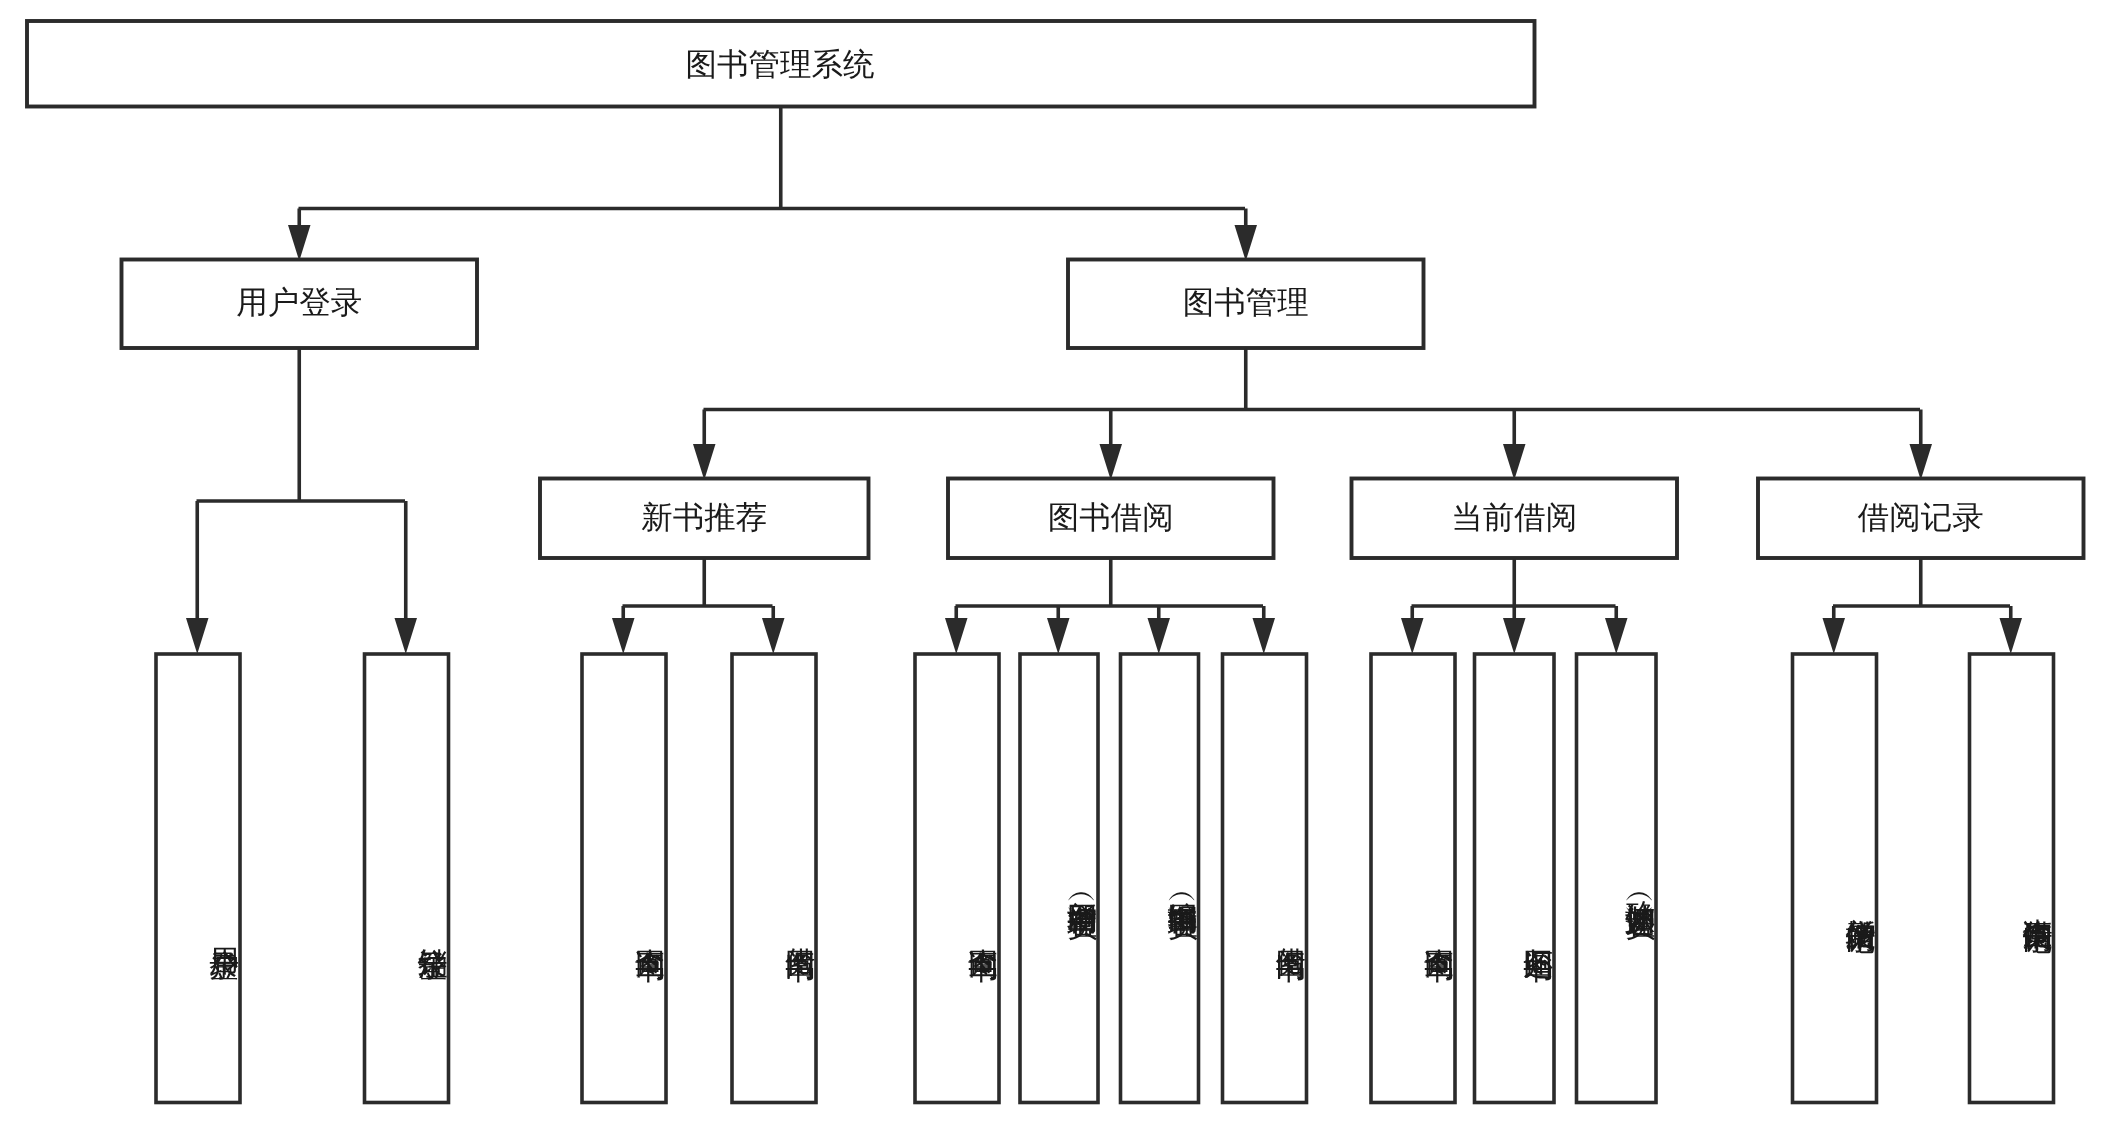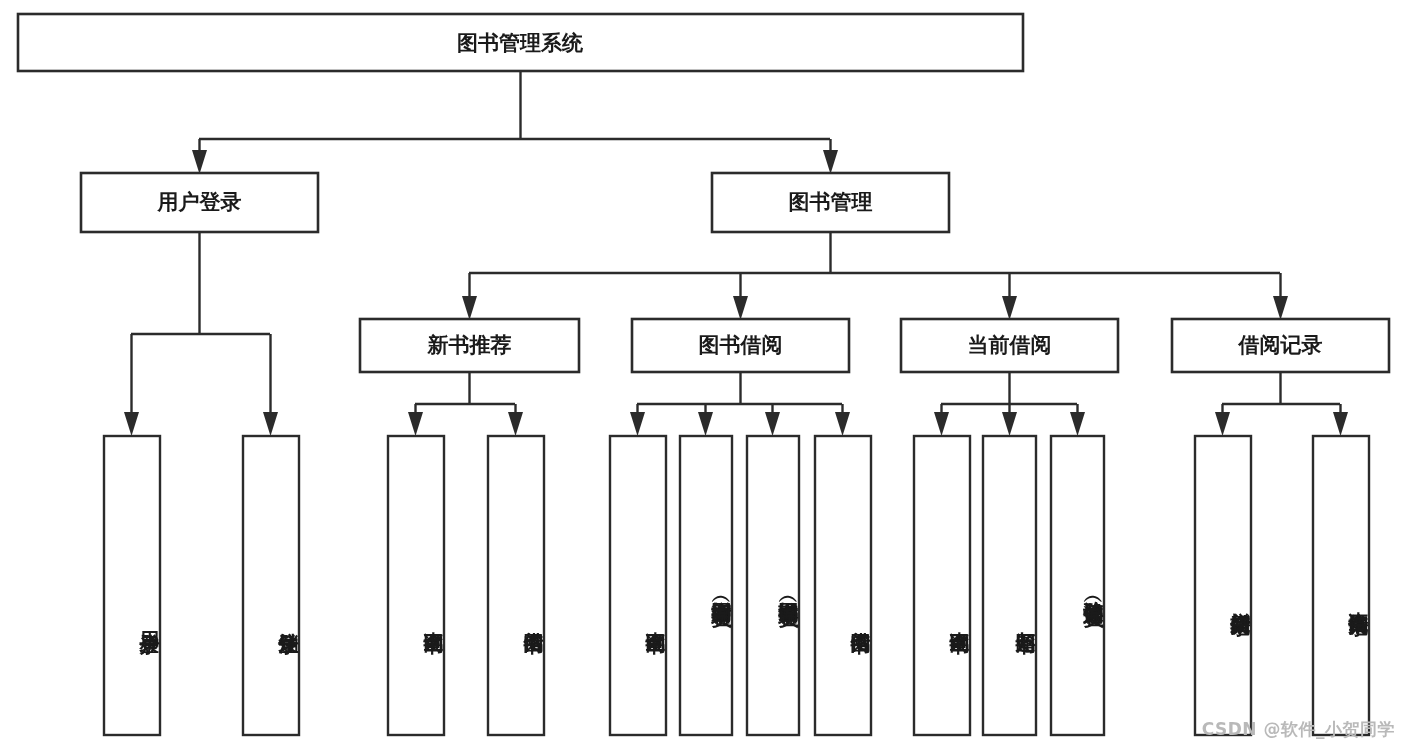--- a/index.html
+++ b/index.html
@@ -12,21 +12,20 @@
     width: 1405px;
     height: 747px;
     font-family: "DejaVu Sans", "Liberation Sans", sans-serif;
     overflow: hidden;
     position: relative;
   }
   #diagram-root {
     position: relative;
     width: 1405px;
     height: 747px;
-    font-weight: bold;
   }
   svg#flowchart {
     display: block;
     width: 1405px;
     height: 747px;
   }
   .node-box {
     fill: #ffffff;
     stroke: #2b2b2b;
     stroke-width: 2.6;
@@ -211,15 +210,14 @@
   <div class="node-label-v" style="left:747px; top:444px; width:52px; height:291px;">编辑图书（管理员）</div>
   <div class="node-label-v" style="left:815px; top:500px; width:56px; height:235px;">借阅图书</div>
 
   <div class="node-label-v" style="left:914px; top:500px; width:56px; height:235px;">查询图书</div>
   <div class="node-label-v" style="left:983px; top:500px; width:53px; height:235px;">归还图书</div>
   <div class="node-label-v" style="left:1051px; top:444px; width:53px; height:291px;">确认归还（管理员）</div>
 
   <div class="node-label-v" style="left:1195px; top:462px; width:56px; height:273px;">新增借阅记录</div>
   <div class="node-label-v" style="left:1313px; top:462px; width:56px; height:273px;">查询借阅记录</div>
 
-  <div id="watermark">CSDN @软件_小贺同学</div>
 
 </div>
 
 </body></html>

